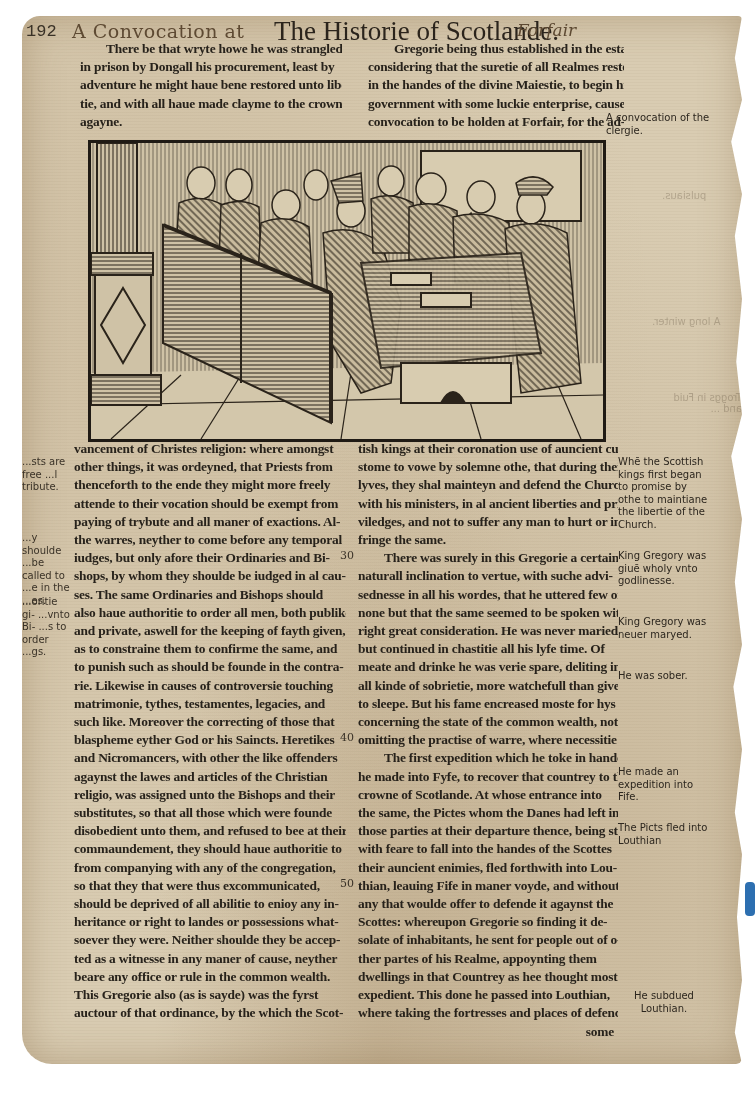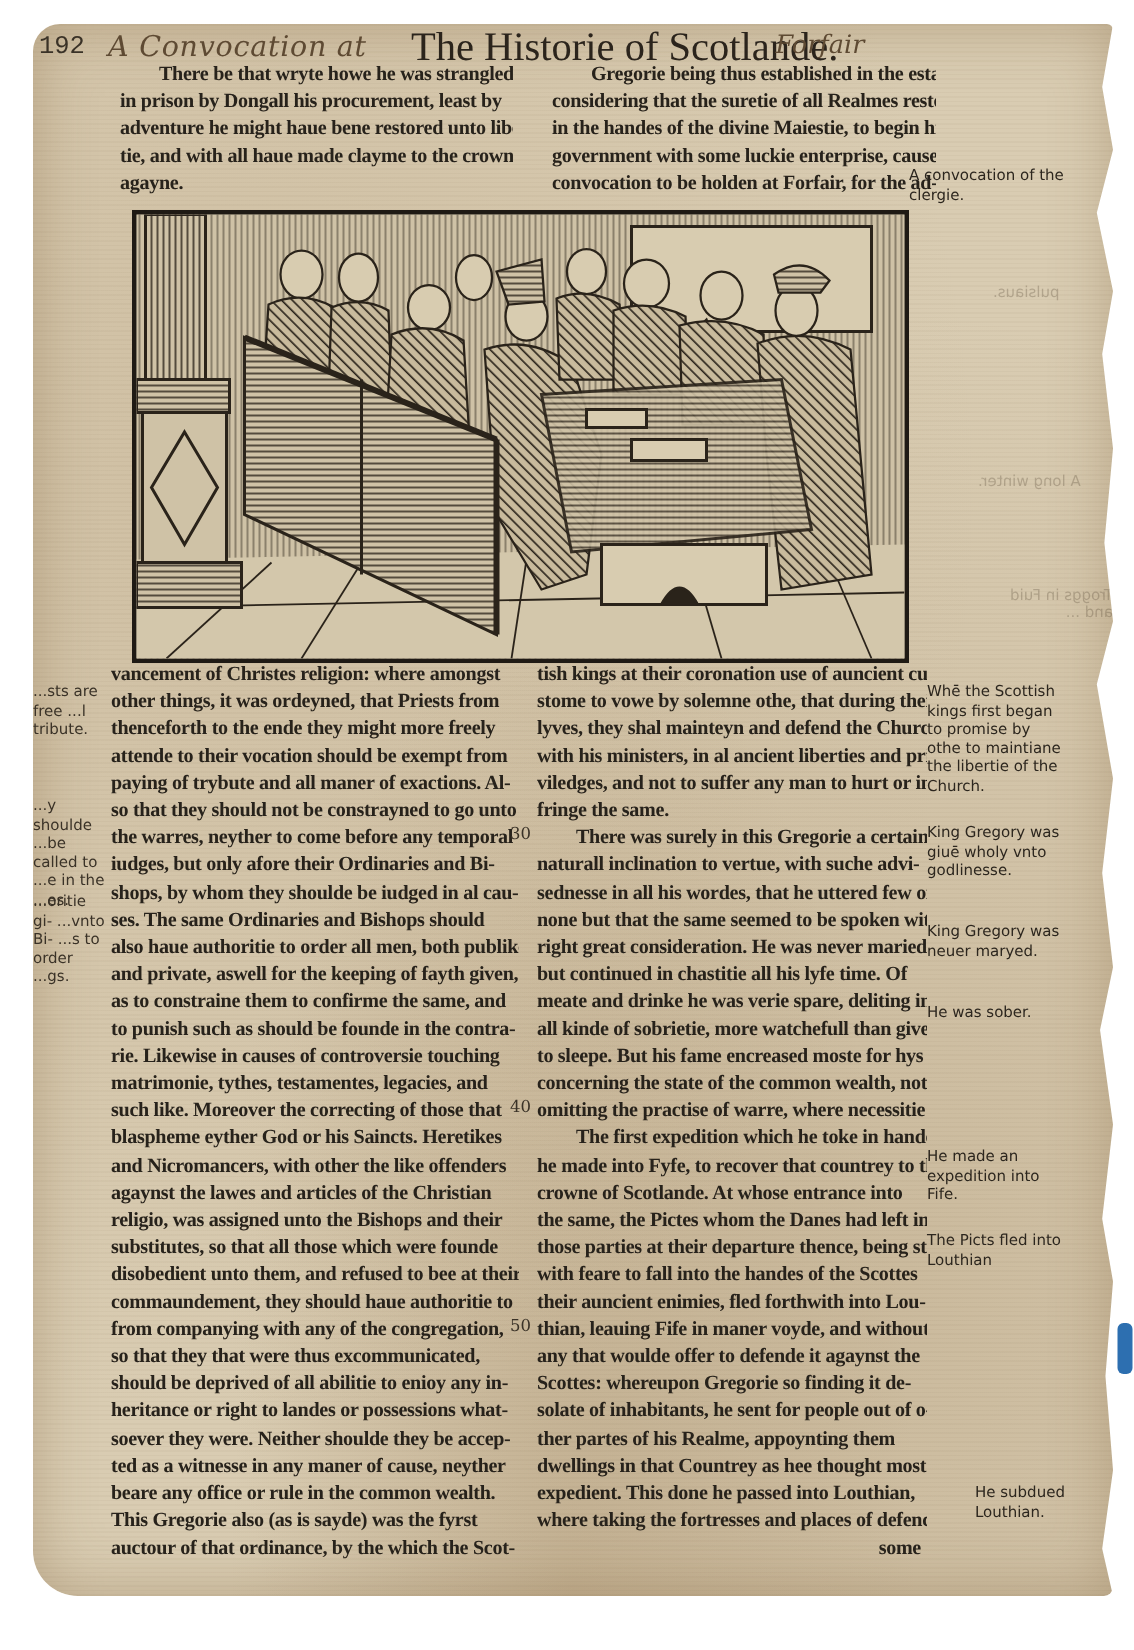--- a/index.html
+++ b/index.html
@@ -14,21 +14,21 @@
         repeating-linear-gradient(0deg, rgba(120,100,70,0.05) 0px, rgba(120,100,70,0.05) 1px, transparent 1px, transparent 3px),
         radial-gradient(ellipse at 20% 30%, rgba(160,130,90,0.18), transparent 60%),
         radial-gradient(ellipse at 80% 80%, rgba(150,120,80,0.22), transparent 55%),
         radial-gradient(ellipse at 50% 100%, rgba(150,120,80,0.25), transparent 45%);
       border-radius: 18px 4px 6px 30px;
       box-shadow: inset 0 0 40px rgba(120,90,50,0.35);
       clip-path: polygon(0 0, 100% 0, 99% 4%, 100% 8%, 98.5% 12%, 100% 17%, 99% 21%, 100% 27%, 99.2% 33%, 100% 38%, 98.5% 42%, 100% 48%, 99% 54%, 100% 60%, 98.8% 64%, 100% 70%, 99% 76%, 100% 80%, 99.3% 86%, 100% 92%, 99% 97%, 100% 100%, 0 100%);
     }
     .page-number { position: absolute; left: 4px; top: 6px; font-size: 17px; color: #3a3227; font-family: Liberation Mono, monospace; }
     .hand-left {
-      position: absolute; left: 50px; top: 4px; font-family: "DejaVu Serif", serif; font-style: italic;
+      position: absolute; left: 50px; top: 4px; font-family: "DejaVu Serif", serif; 
       font-size: 19px; color: #5e4a33; letter-spacing: 0.5px;
     }
     .running-title {
       position: absolute; left: 252px; top: 0px; font-family: "Liberation Serif", serif; font-size: 27px; color: #2b241c;
     }
     .hand-right {
       position: absolute; left: 495px; top: 4px; font-family: "DejaVu Serif", serif; font-style: italic; font-size: 17px; color: #5e4a33;
     }
     .col {
       position: absolute; font-family: "Liberation Serif", serif; font-weight: bold; color: #27221b;
@@ -163,21 +163,20 @@
   <div class="margin-left" style="top:440px;">...sts are free ...l tribute.</div>
   <div class="margin-left" style="top:516px;">...y shoulde ...be called to ...e in the ...es.</div>
   <div class="margin-left" style="top:580px;">...oritie gi- ...vnto Bi- ...s to order ...gs.</div>
 
   <div class="col col-bot-left">
     <span class="line">vancement of Christes religion: where amongst</span>
     <span class="line">other things, it was ordeyned, that Priests from</span>
     <span class="line">thenceforth to the ende they might more freely</span>
     <span class="line">attende to their vocation should be exempt from</span>
     <span class="line">paying of trybute and all maner of exactions. Al-</span>
-    <span class="line">so that they should not be constrayned to go unto</span>
     <span class="line">the warres, neyther to come before any temporal</span>
     <span class="line">iudges, but only afore their Ordinaries and Bi-</span>
     <span class="line">shops, by whom they shoulde be iudged in al cau-</span>
     <span class="line">ses. The same Ordinaries and Bishops should</span>
     <span class="line">also haue authoritie to order all men, both publike</span>
     <span class="line">and private, aswell for the keeping of fayth given,</span>
     <span class="line">as to constraine them to confirme the same, and</span>
     <span class="line">to punish such as should be founde in the contra-</span>
     <span class="line">rie. Likewise in causes of controversie touching</span>
     <span class="line">matrimonie, tythes, testamentes, legacies, and</span>
@@ -239,20 +238,20 @@
     <span class="line">where taking the fortresses and places of defence,</span>
     <span class="line" style="text-align:right; padding-right:4px;">some</span>
   </div>
 
   <div class="margin-note" style="left:596px; top:440px; width:92px;">Whē the Scottish kings first began to promise by othe to maintiane the libertie of the Church.</div>
   <div class="margin-note" style="left:596px; top:534px; width:92px;">King Gregory was giuē wholy vnto godlinesse.</div>
   <div class="margin-note" style="left:596px; top:600px; width:92px;">King Gregory was neuer maryed.</div>
   <div class="margin-note" style="left:596px; top:654px; width:92px;">He was sober.</div>
   <div class="margin-note" style="left:596px; top:750px; width:92px;">He made an expedition into Fife.</div>
   <div class="margin-note" style="left:596px; top:806px; width:92px;">The Picts fled into Louthian</div>
-  <div class="margin-note" style="left:628px; top:974px; width:92px;">He subdued Louthian.</div>
+  <div class="margin-note" style="left:596px; top:974px; width:92px;text-align:center;">He subdued Louthian.</div>
 
   <div class="show-through" style="left:640px; top:174px;">pulsiaus.</div>
   <div class="show-through" style="left:630px; top:300px;">A long winter.</div>
   <div class="show-through" style="left:630px; top:376px;">Troggs in Fuid and ...</div>
 </div>
 
 <div class="blue-tab"></div>
 
 </body></html>

